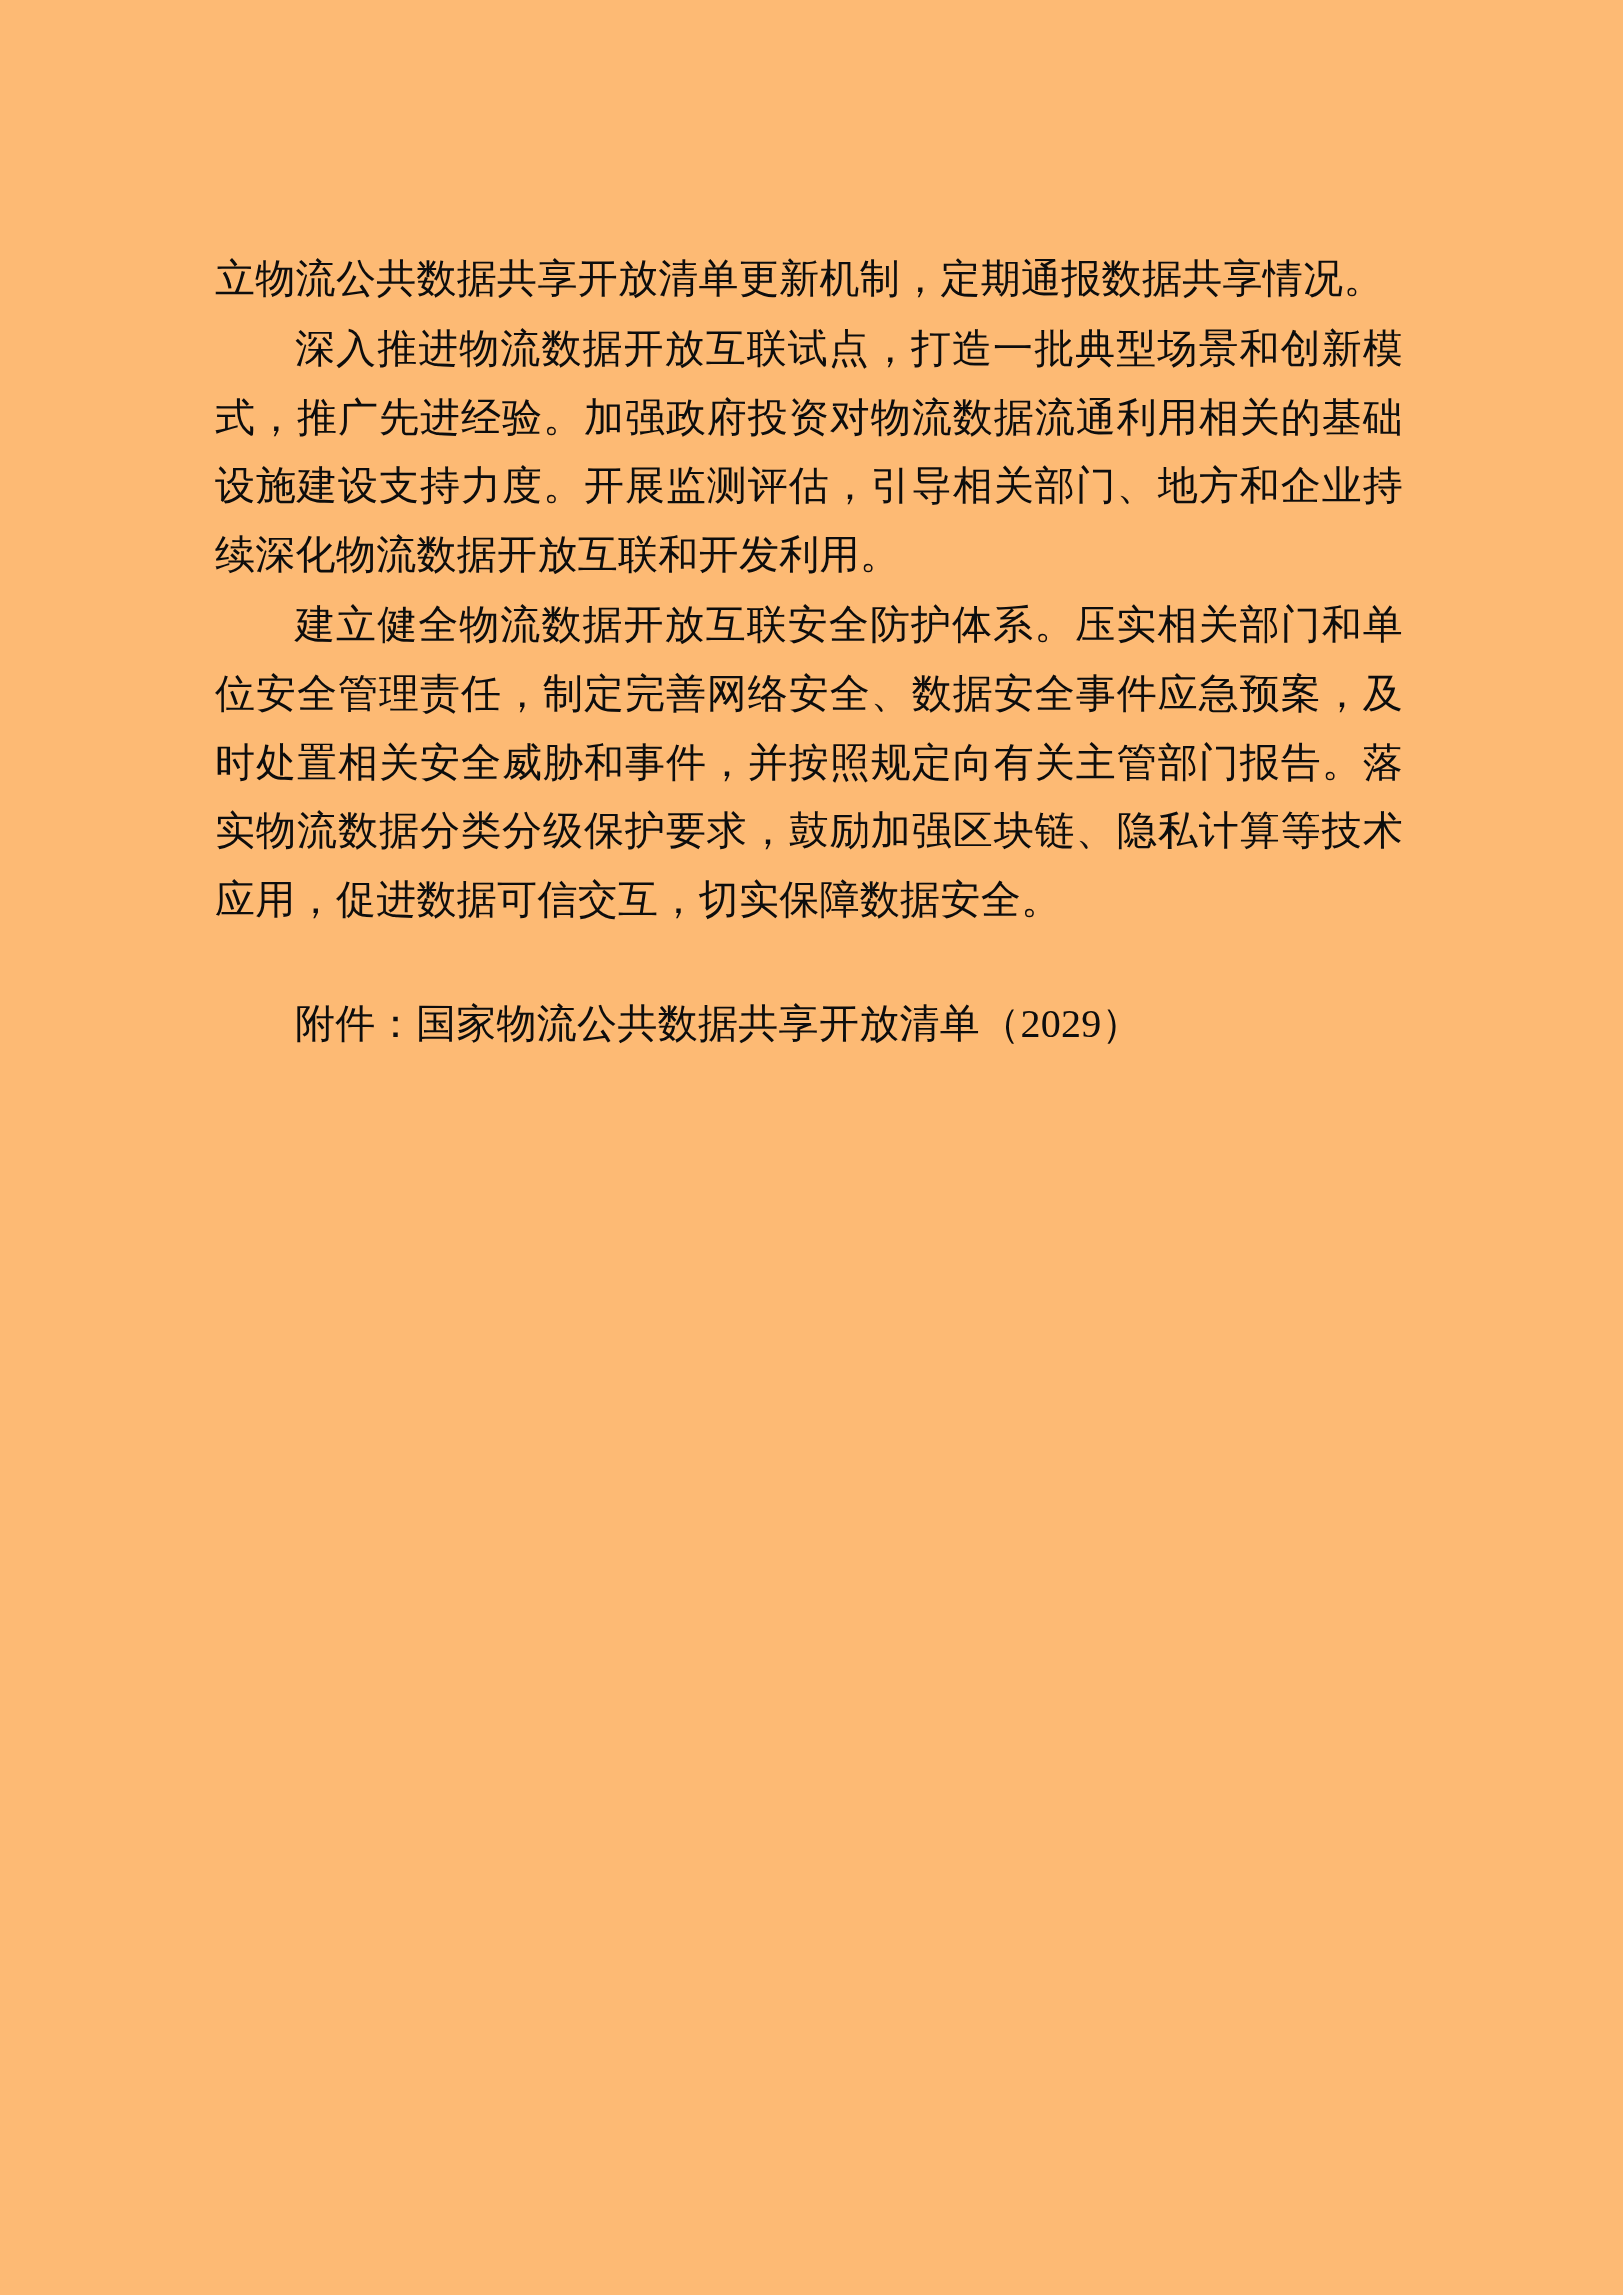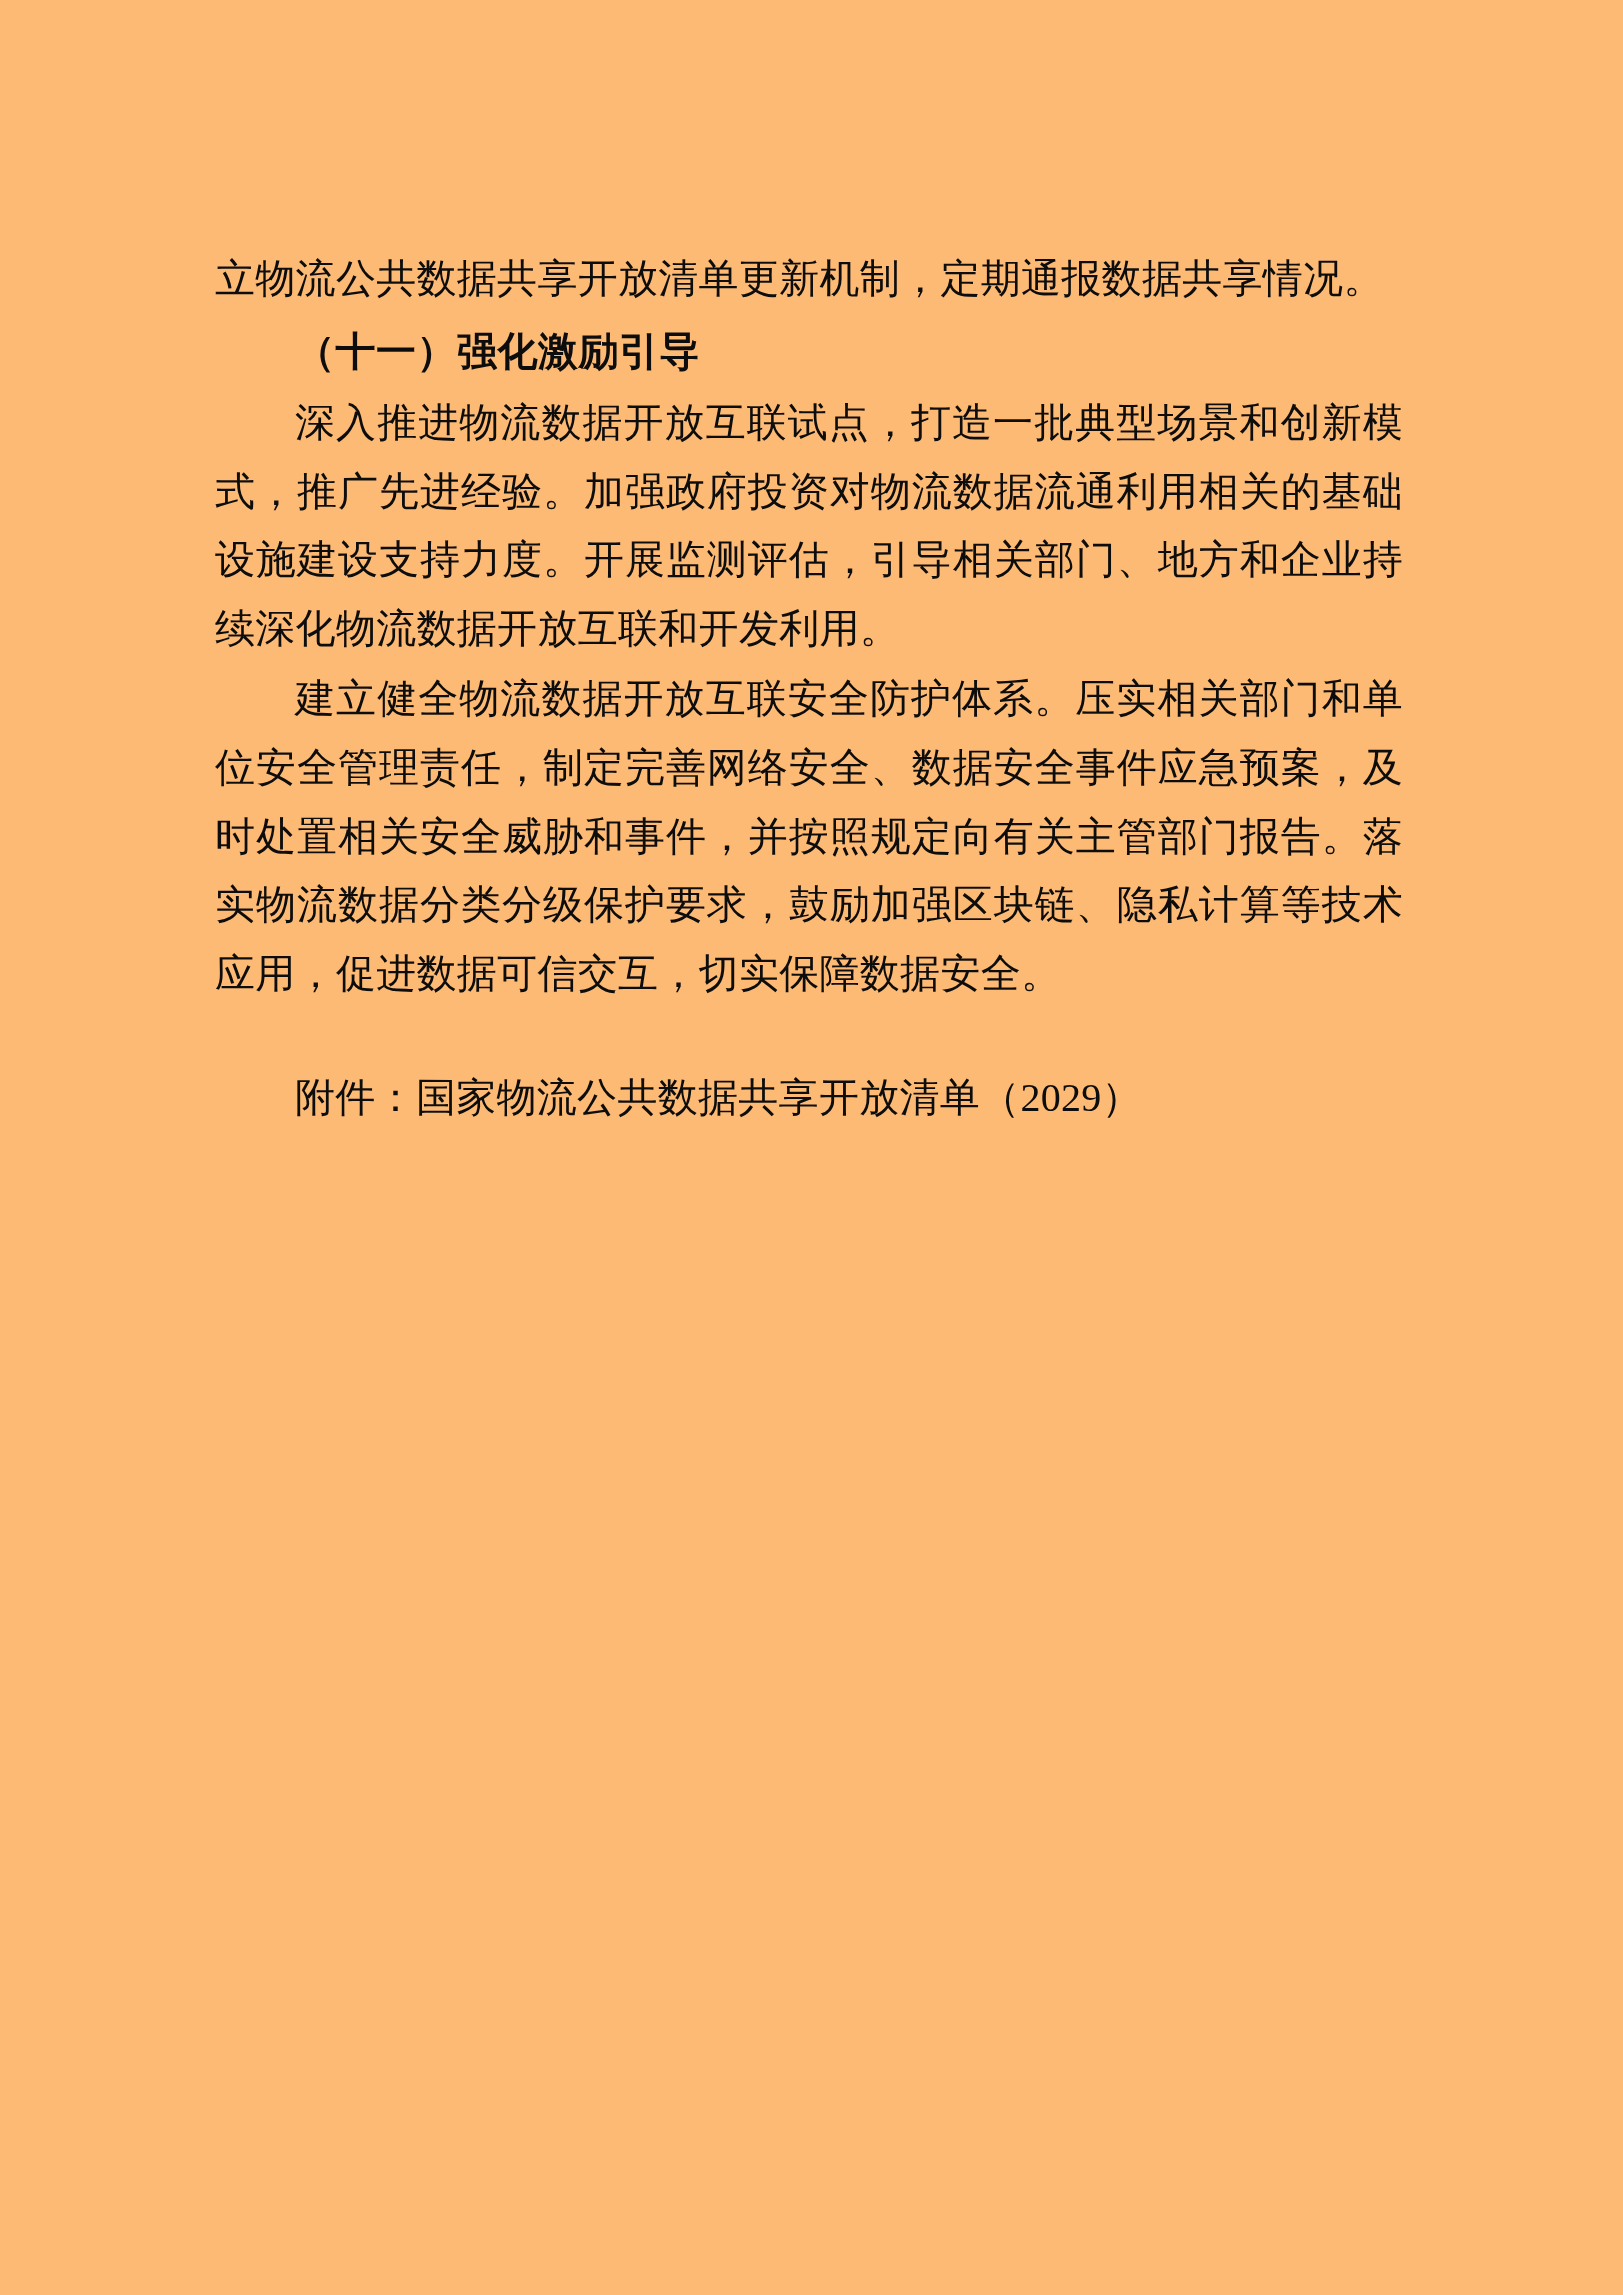--- a/index.html
+++ b/index.html
@@ -57,21 +57,20 @@
   }
 </style>
 </head>
 <body>
 
 <div class="page">
   <div class="doc-body">
 
     <p class="para continued">立物流公共数据共享开放清单更新机制，定期通报数据共享情况。</p>
 
-    <p class="heading">（十一）强化激励引导</p>
 
     <p class="para indent2">深入推进物流数据开放互联试点，打造一批典型场景和创新模式，推广先进经验。加强政府投资对物流数据流通利用相关的基础设施建设支持力度。开展监测评估，引导相关部门、地方和企业持续深化物流数据开放互联和开发利用。</p>
 
 
     <p class="para indent2">建立健全物流数据开放互联安全防护体系。压实相关部门和单位安全管理责任，制定完善网络安全、数据安全事件应急预案，及时处置相关安全威胁和事件，并按照规定向有关主管部门报告。落实物流数据分类分级保护要求，鼓励加强区块链、隐私计算等技术应用，促进数据可信交互，切实保障数据安全。</p>
 
     <div class="spacer-block"></div>
 
     <p class="attachment">附件：国家物流公共数据共享开放清单（2029）</p>
 

